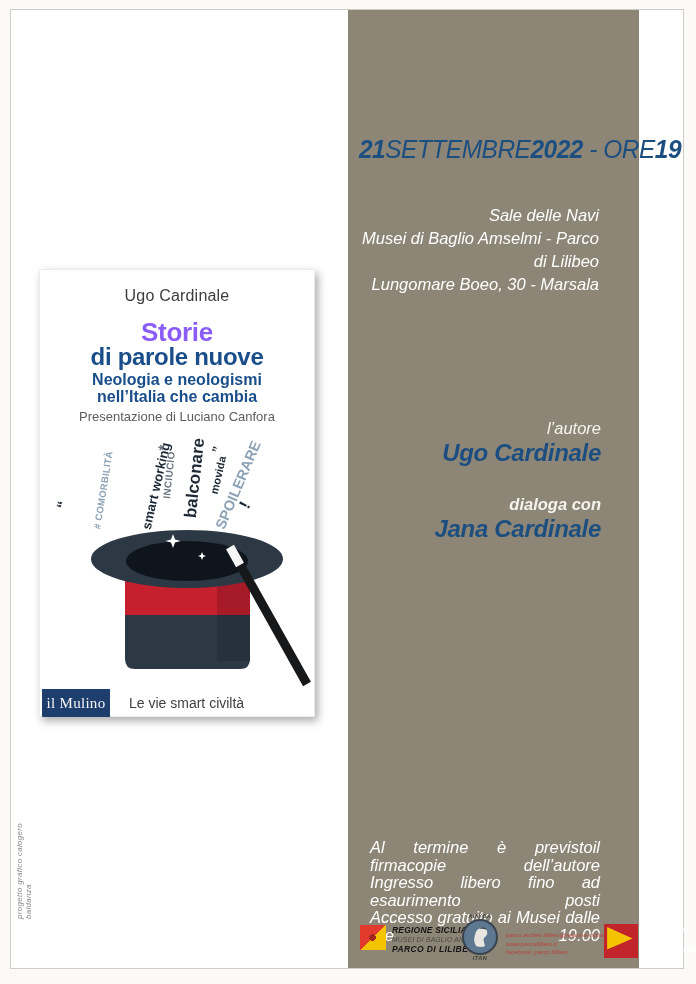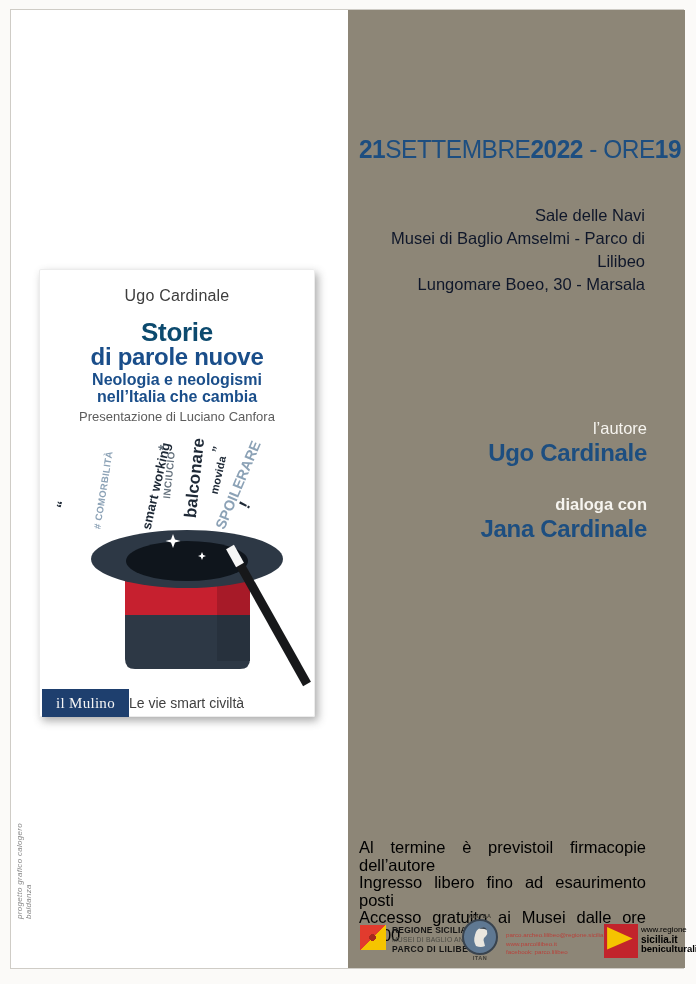--- a/index.html
+++ b/index.html
@@ -8,44 +8,45 @@
     background:#fbfaf8;
     font-family:"Liberation Sans", sans-serif;
     overflow:hidden;
   }
   .frame{
     position:absolute;left:10px;top:9px;width:674px;height:960px;
     background:#ffffff;border:1px solid #cfccc6;box-sizing:border-box;
   }
   
   .panel{
-    position:absolute;left:337px;top:0;bottom:0;width:337px;
+    position:absolute;left:337px;top:0;bottom:0;width:291px;
     background:#8d8677;
+    font-style:italic;
   }
   .date{
     position:absolute;left:11px;top:124px;
     color:#1d4e80;font-size:26px;font-weight:700;
     letter-spacing:-0.5px;white-space:nowrap;
     transform:scaleX(0.94);transform-origin:left center;
   }
   .date .md{font-weight:400;}
   .venue{
     position:absolute;right:40px;top:194px;text-align:right;
-    color:#0f172a;font-size:16.5px;line-height:23px;font-weight:400;
+    color:#ffffff;font-size:16.5px;line-height:23px;font-weight:400;
   }
   .who{position:absolute;right:38px;text-align:right;color:#f6f4ef;font-size:16.5px;line-height:22px;}
   .who .big{color:#1d4e80;font-size:24px;font-weight:700;line-height:28px;letter-spacing:-0.3px;}
   .blk-autore{top:407px;}
   .blk-dialoga{top:483px;}
   .blk-dialoga .lbl{font-weight:700;}
   .blk-introduce{top:613px;}
   .blk-introduce .big{font-size:23px;}
   .info{
-    position:absolute;left:11px;right:39px;top:829px;
-    color:#000000;font-size:16.5px;line-height:17.5px;
+    position:absolute;left:22px;right:39px;top:829px;
+    color:#ffffff;font-size:16.5px;line-height:17.5px;
   }
   .info .jline{text-align:justify;text-align-last:justify;}
   
   .flag{
     position:absolute;left:12px;top:915px;width:26px;height:25px;
     background:linear-gradient(135deg,#e23b2e 49%,#f5c400 51%);
   }
   .flag .trisk{
     position:absolute;left:7px;top:7px;width:11px;height:11px;border-radius:50%;
     background:radial-gradient(circle,#a5281e 0 45%,transparent 46%);
@@ -59,38 +60,38 @@
   .coin svg{display:block;margin:0 auto;}
   .contact{position:absolute;left:158px;top:921px;color:#b8413a;font-size:6.2px;line-height:8.5px;white-space:nowrap;}
   .beni{position:absolute;left:256px;top:911px;}
   .beni .sq{
     position:absolute;left:0;top:3px;width:34px;height:34px;background:#c2242c;
   }
   .beni .tri{
     position:absolute;left:2px;top:4px;width:28px;height:26px;background:#f5c400;
     clip-path:polygon(4% 8%,95% 52%,4% 94%);
   }
-  .beni .btxt{position:absolute;left:37px;top:4px;color:#000000;white-space:nowrap;line-height:9.5px;}
+  .beni .btxt{position:absolute;left:37px;top:4px;color:#ffffff;white-space:nowrap;line-height:9.5px;}
   .beni .b1{font-size:8px;}
   .beni .b2{font-size:10px;font-weight:700;}
   .beni .b3{font-size:9.5px;font-weight:700;}
   
   .credit{
     position:absolute;left:4px;top:779px;height:130px;
     writing-mode:vertical-rl;transform:rotate(180deg);
     font-style:italic;font-size:8px;color:#8a8a8a;letter-spacing:0.3px;
   }
   .cover{
     position:absolute;left:28px;top:259px;width:276px;height:448px;
     background:#ffffff;border-radius:2px;
     box-shadow:3px 4px 9px rgba(70,70,70,0.45), 0 0 0 1px #ececec inset;
   }
   .cover .ctext{position:absolute;left:0;right:0;text-align:center;}
   .c-author{top:18px;font-size:16px;color:#3d3d3d;letter-spacing:0.2px;}
-  .c-t1{top:48px;font-size:26px;font-weight:700;color:#0c4a6e;letter-spacing:-0.3px;}
+  .c-t1{top:48px;font-size:26px;font-weight:700;color:#8b5cf6;letter-spacing:-0.3px;}
   .c-t2{top:74px;font-size:24px;font-weight:700;color:#1a4e8a;letter-spacing:-0.3px;}
   .c-s1{top:102px;font-size:16px;font-weight:700;color:#1a4e8a;}
   .c-s2{top:119px;font-size:16px;font-weight:700;color:#1a4e8a;}
   .c-pres{top:140px;font-size:13px;color:#5c5c5c;}
   
   .hw{position:absolute;white-space:nowrap;font-weight:700;transform-origin:center;}
   .hw.dark{color:#1e2936;}
   .hw.mid{color:#68747f;}
   .hw.light{color:#8ca2b6;}
   .w0{left:23px;top:236px;font-size:15px;transform:translate(-50%,-50%) rotate(-75deg);}
@@ -100,21 +101,21 @@
   .w4{left:130px;top:206px;font-size:10px;letter-spacing:0.3px;transform:translate(-50%,-50%) rotate(-84deg);}
   .w5{left:156px;top:209px;font-size:17px;transform:translate(-50%,-50%) rotate(-84deg);}
   .w6{left:178px;top:181px;font-size:13px;transform:translate(-50%,-50%) rotate(-70deg);}
   .w7{left:179px;top:206px;font-size:11px;transform:translate(-50%,-50%) rotate(-77deg);}
   .w8{left:199px;top:216px;font-size:14.5px;transform:translate(-50%,-50%) rotate(-67deg);}
   .w9{left:206px;top:236px;font-size:16px;transform:translate(-50%,-50%) rotate(-63deg);}
   .hat-svg{position:absolute;left:0;top:250px;}
   
   .band{position:absolute;left:0;right:0;bottom:0;height:28px;}
   .mulino-box{
-    position:absolute;left:3px;top:0;width:87px;height:28px;background:#1e3f6e;
+    position:absolute;left:3px;top:0;width:68px;height:28px;background:#1e3f6e;
     color:#f5f5f5;font-family:"Liberation Serif", serif;font-size:15px;
     display:flex;align-items:center;justify-content:center;letter-spacing:0.3px;
   }
   .series{position:absolute;left:90px;top:0;height:28px;line-height:28px;font-size:14px;color:#3f3f3f;}
 </style>
 </head>
 <body>
 
 <div class="frame">
 

